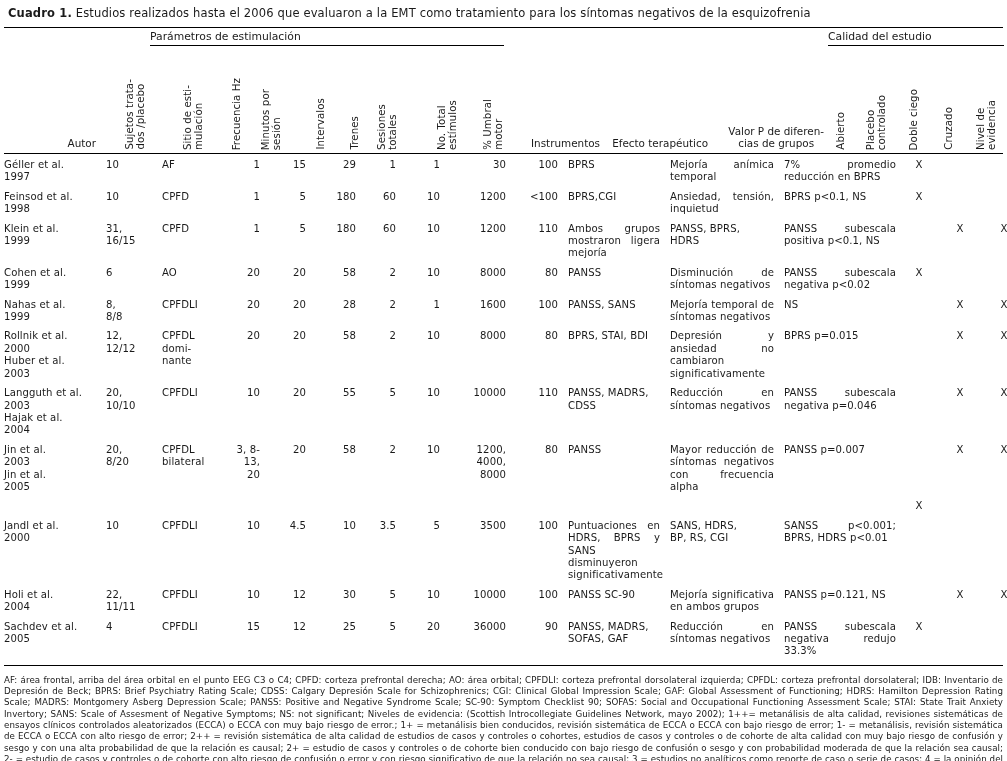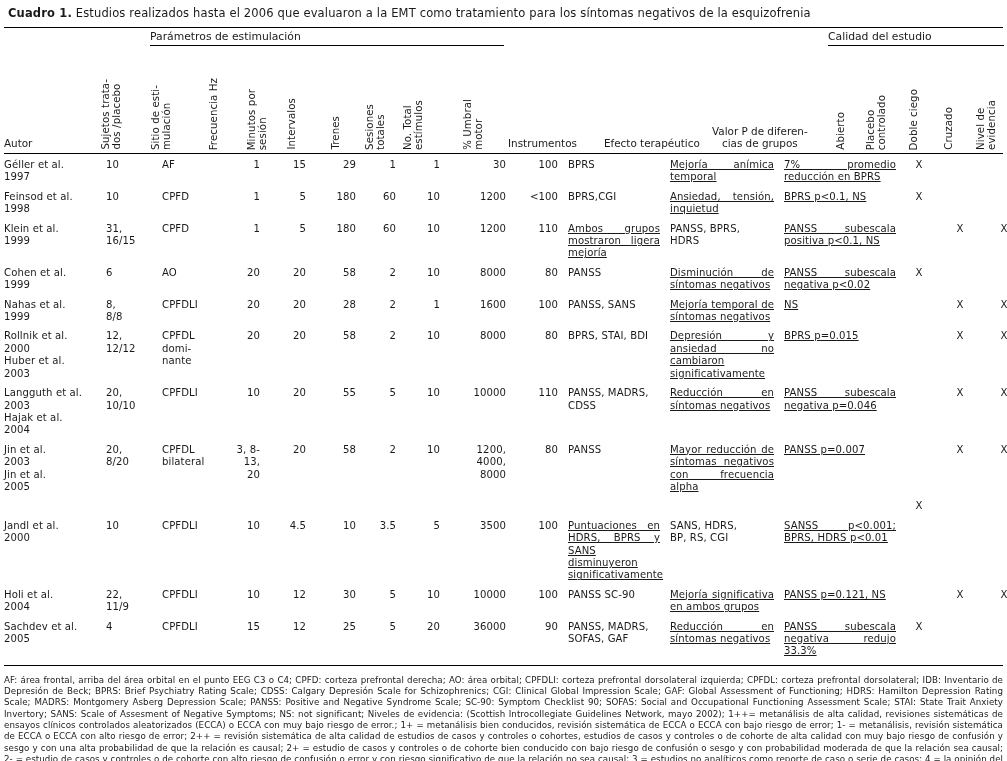--- a/index.html
+++ b/index.html
@@ -15,33 +15,33 @@
   .title b{font-weight:bold;}
   .rule{border-top:1.6px solid #000;height:0;}
   .grid-row{display:grid;grid-template-columns:var(--cols);column-gap:4px;}
   
   .group-row{margin-top:2px;}
   .group-cell{font-size:10.8px;padding-bottom:2px;border-bottom:1.4px solid #000;}
   .g-stim{grid-column:3 / 11;}
   .g-qual{grid-column:14 / 19;}
   
   .head-row{min-height:102px;align-items:end;padding-bottom:3px;margin-top:2px;}
-  .hcell{display:flex;align-items:flex-end;}
+  .hcell{display:flex;align-items:flex-end;justify-content:flex-end;}
   .hcell.a-center{justify-content:center;}
   .hdr{font-size:10.2px;line-height:1.1;letter-spacing:.1px;}
   .rot{writing-mode:vertical-rl;transform:rotate(180deg);white-space:pre-line;}
   .hdr-h{font-size:10.4px;line-height:1.15;white-space:pre-line;}
   .hdr-center{text-align:center;}
   
   .rows{padding-top:5px;}
   .data-row{margin-bottom:7px;gap:10px;}
   .cell{font-size:10.1px;line-height:1.23;white-space:pre-line;letter-spacing:.1px;}
   .cell.a-right{text-align:right;}
   .cell.a-center{text-align:center;}
-  .cell.justify{text-align:justify;text-justify:inter-word;text-decoration:underline;}
+  .cell.justify{text-align:justify;text-justify:inter-word;}
   
   .foot{margin-top:4px;padding-top:5px;}
   .foot p{margin:0;font-size:8.7px;line-height:1.3;letter-spacing:.05px;}
   .foot .abbr{text-align:justify;}
 </style>
 </head>
 <body>
 
 <div class="page">
 
@@ -350,21 +350,21 @@
         <div class="cell a-center"></div>
         <div class="cell a-center"></div>
         <div class="cell a-center"></div>
         <div class="cell a-center"></div>
         <div class="cell a-center"></div>
       </div>
       <div class="grid-row data-row">
         <div class="cell">Holi et al.
 2004</div>
         <div class="cell">22,
-11/9</div>
+11/11</div>
         <div class="cell">CPFDLI</div>
         <div class="cell a-right">10</div>
         <div class="cell a-right">12</div>
         <div class="cell a-right">30</div>
         <div class="cell a-right">5</div>
         <div class="cell a-right">10</div>
         <div class="cell a-right">10000</div>
         <div class="cell a-right">100</div>
         <div class="cell">PANSS SC-90</div>
         <div class="cell justify">Mejoría significativa en ambos grupos</div>

